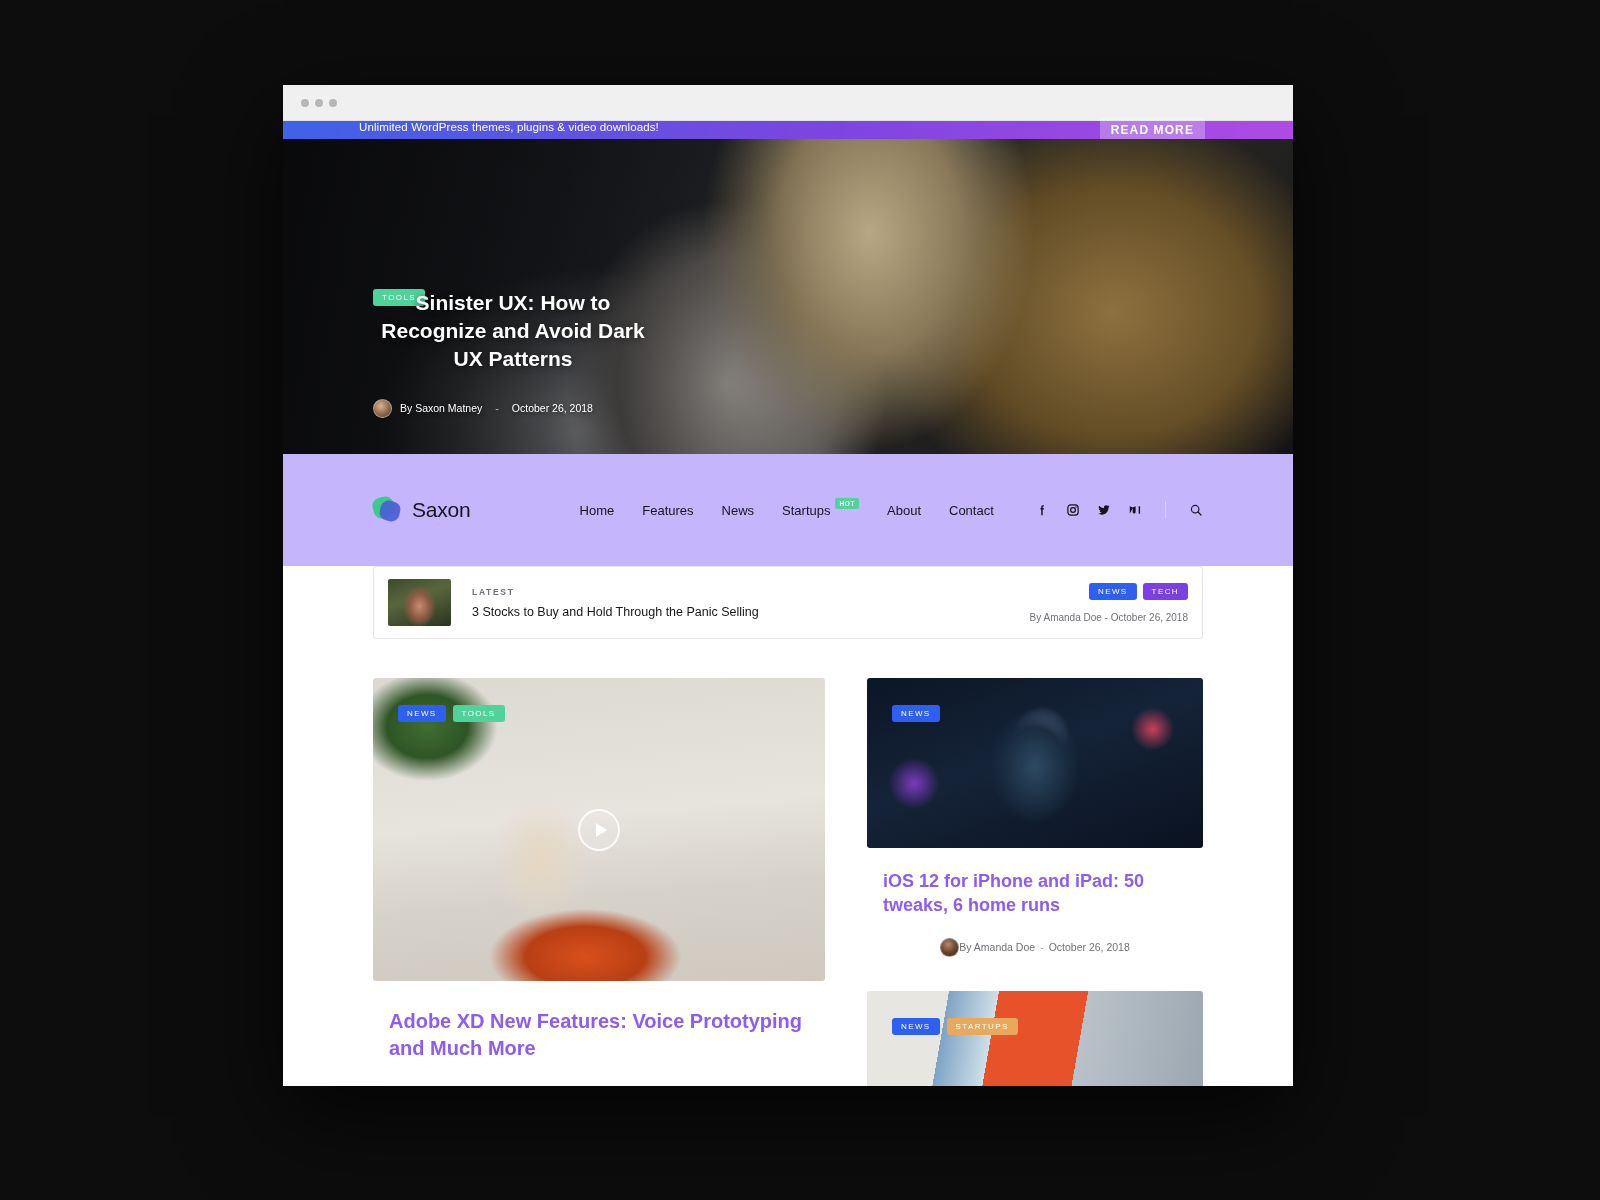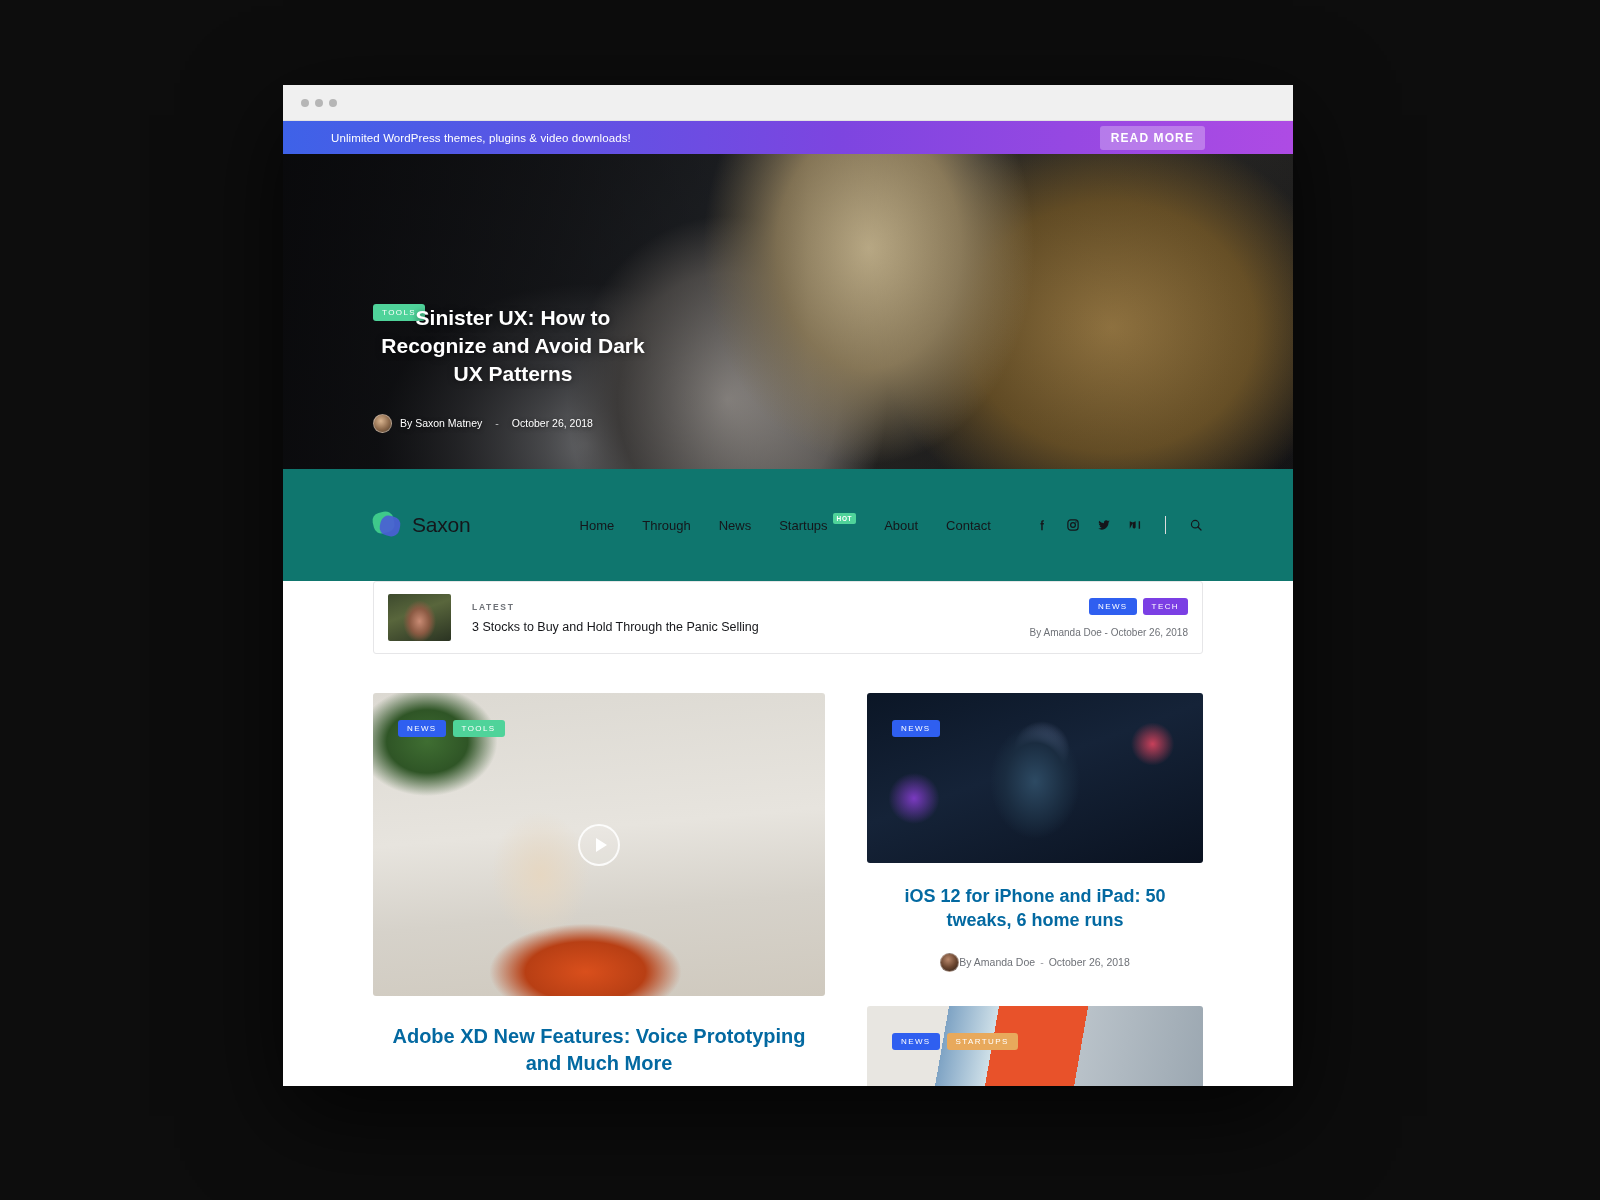--- a/index.html
+++ b/index.html
@@ -39,25 +39,24 @@
     align-items: center;
     padding-left: 18px;
   }
   .dot {
     width: 8px; height: 8px; border-radius: 50%;
     background: #b6b6b6; margin-right: 6px;
   }
 
   
   #promo {
-    height: 33px;
+    height: 18px;
     background: linear-gradient(90deg,#3e62e8 0%,#7d45e0 55%,#ae4be4 100%);
     display: flex;
-    align-items: center;
-    padding: 0 26px 0 48px;
+    padding: 0 26px 0 76px;
     position: relative;
   }
   #promo-text {
     color: #ffffff;
     font-size: 11.5px;
     letter-spacing: 0.1px;
   }
   #promo-btn {
     position: absolute;
     right: 88px;
@@ -146,21 +145,21 @@
   #hero-meta .meta-text {
     color: #ffffff;
     font-size: 10.5px;
     text-shadow: 0 1px 4px rgba(0,0,0,0.6);
   }
   .sep { opacity: 0.7; padding: 0 5px; }
 
   
   #navbar {
     height: 112px;
-    background: #0f766e;
+    background: #c4b5fd;
     display: flex;
     align-items: center;
     padding: 0 90px;
   }
   #logo { display: flex; align-items: center; gap: 11px; cursor: pointer; }
   #logo-mark {
     position: relative;
     width: 28px; height: 28px;
   }
   #logo-mark .sq-a {
@@ -277,22 +276,21 @@
   .card-pills {
     position: absolute;
     left: 25px; top: 27px;
     display: flex; gap: 7px;
     z-index: 3;
   }
   .card-title {
     font-size: 20px;
     font-weight: bold;
     line-height: 1.33;
-    color: #0369a1;
-    text-align: center;
+    color: #8b5cf6;
     margin-top: 27px;
     padding: 0 16px;
     cursor: pointer;
   }
   .card-meta {
     display: flex;
     align-items: center;
     justify-content: center;
     margin-top: 20px;
     font-size: 10.5px;
@@ -391,21 +389,21 @@
             <div class="sq-b"></div>
         </div>
         <div id="logo-text">Saxon</div>
       </div>
 
       <div id="navlinks">
         <div class="navlink">
           <span>Home</span>
         </div>
         <div class="navlink">
-          <span>Through</span>
+          <span>Features</span>
         </div>
         <div class="navlink">
           <span>News</span>
         </div>
         <div class="navlink">
           <span>Startups</span>
           <span class="hot-badge">HOT</span>
         </div>
         <div class="navlink">
           <span>About</span>

